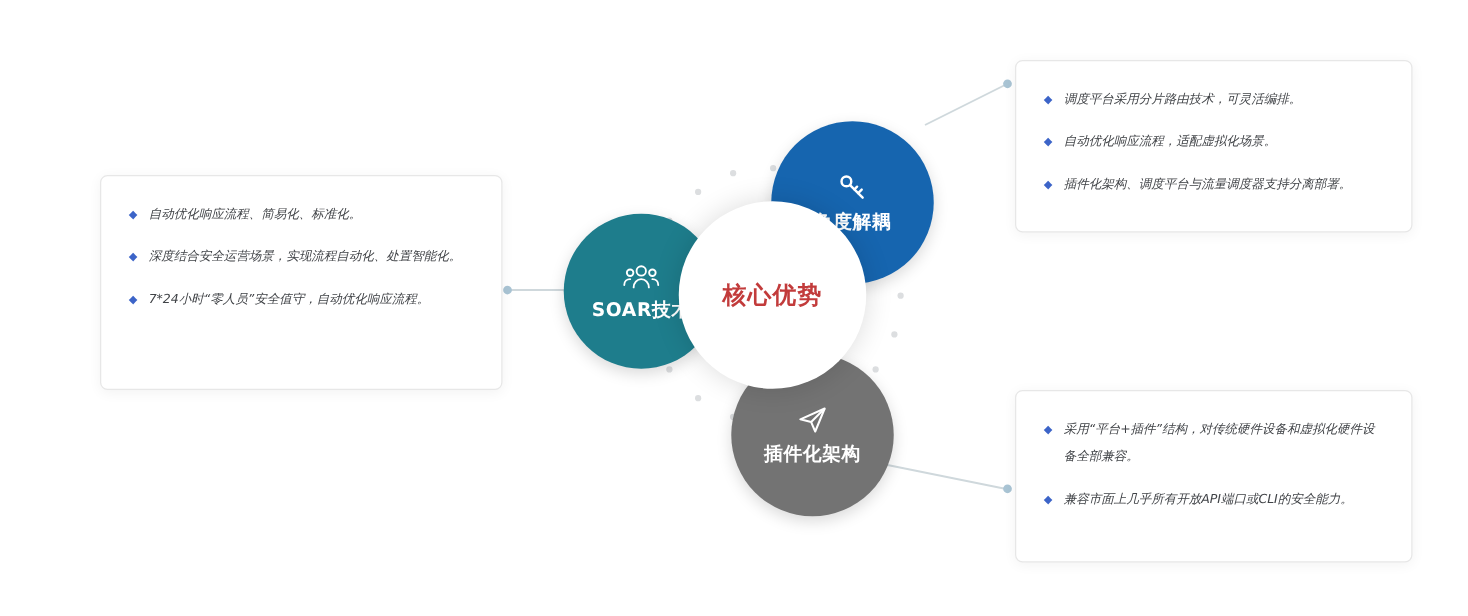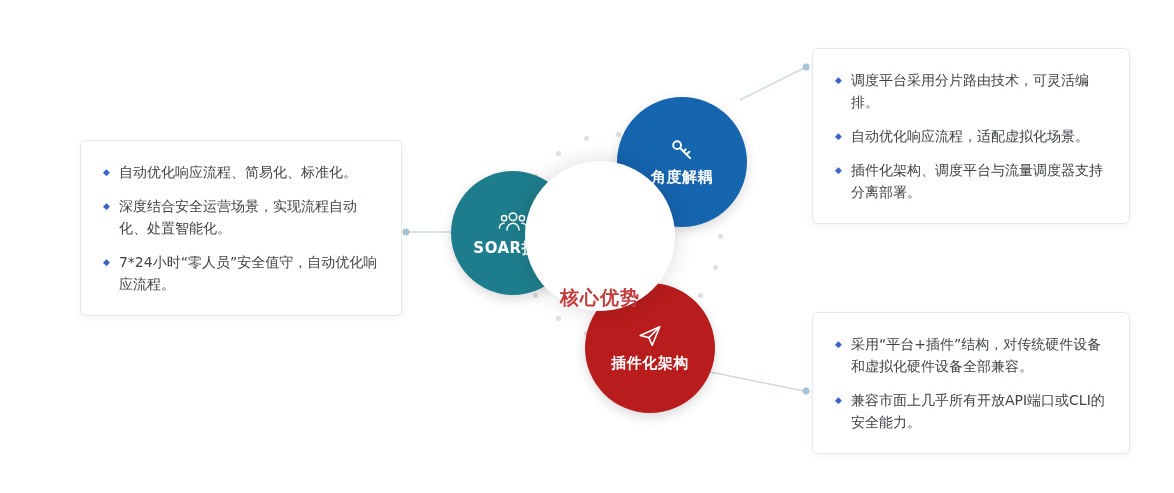--- a/index.html
+++ b/index.html
@@ -11,41 +11,41 @@
 
   
   .ring-dot{position:absolute;width:5px;height:5px;border-radius:50%;background:#dcdee0;z-index:1;}
 
   
   .node{position:absolute;border-radius:50%;display:flex;flex-direction:column;align-items:center;justify-content:center;z-index:2;box-shadow:0 4px 12px rgba(0,0,0,0.15);}
   .node-label{color:#ffffff;font-weight:bold;font-size:15px;margin-top:5px;letter-spacing:0.5px;}
   .node-icon{width:30px;height:26px;display:block;}
 
   
-  .center-circle{position:absolute;left:525px;top:161px;width:150px;height:150px;border-radius:50%;
-    background:#ffffff;z-index:4;display:flex;align-items:flex-end;justify-content:center;
+  .center-circle{position:absolute;left:543px;top:161px;width:150px;height:150px;border-radius:50%;
+    background:#ffffff;z-index:4;display:flex;align-items:center;justify-content:center;
     box-shadow:0 0 22px rgba(0,0,0,0.14);}
   .center-label{color:#c23b3b;font-weight:bold;font-size:19px;letter-spacing:1px;}
 
   
   .card{position:absolute;background:#ffffff;border:1px solid #e7e7e7;border-radius:6px;
     box-shadow:0 2px 10px rgba(0,0,0,0.05);padding:20px 22px;box-sizing:border-box;z-index:5;}
   .card ul{list-style:none;margin:0;padding:0;}
   .card li{display:flex;align-items:flex-start;margin-bottom:12px;}
   .card li:last-child{margin-bottom:0;}
   .bullet{color:#3c64c8;font-size:9px;line-height:22px;margin-right:9px;flex:0 0 auto;}
-  .item-text{color:#404347;font-size:14px;line-height:22px;}
+  .item-text{color:#404347;font-size:10px;line-height:22px;font-style:italic;}
 
   .card-left{left:80px;top:140px;width:322px;min-height:172px;}
   .card-top-right{left:812px;top:48px;width:318px;min-height:138px;}
   .card-bottom-right{left:812px;top:312px;width:318px;min-height:138px;}
 
   .node-soar{left:451px;top:171px;width:124px;height:124px;background:#1e7d8c;}
   .node-decouple{left:617px;top:97px;width:130px;height:130px;background:#1665af;}
-  .node-plugin{left:585px;top:283px;width:130px;height:130px;background:#b91c1c;}
+  .node-plugin{left:585px;top:283px;width:130px;height:130px;background:#737373;}
 </style>
 </head>
 <body>
 
 <div class="canvas">
 
   <svg class="connector-layer" width="1174" height="493" viewBox="0 0 1174 493">
     <line x1="408" y1="232" x2="458" y2="232" stroke="#cfd8dc" stroke-width="1.5"></line>
     <circle cx="406" cy="232" r="3.5" fill="#a9c4d4"></circle>
     <line x1="740" y1="100" x2="804" y2="68" stroke="#cfd8dc" stroke-width="1.5"></line>

